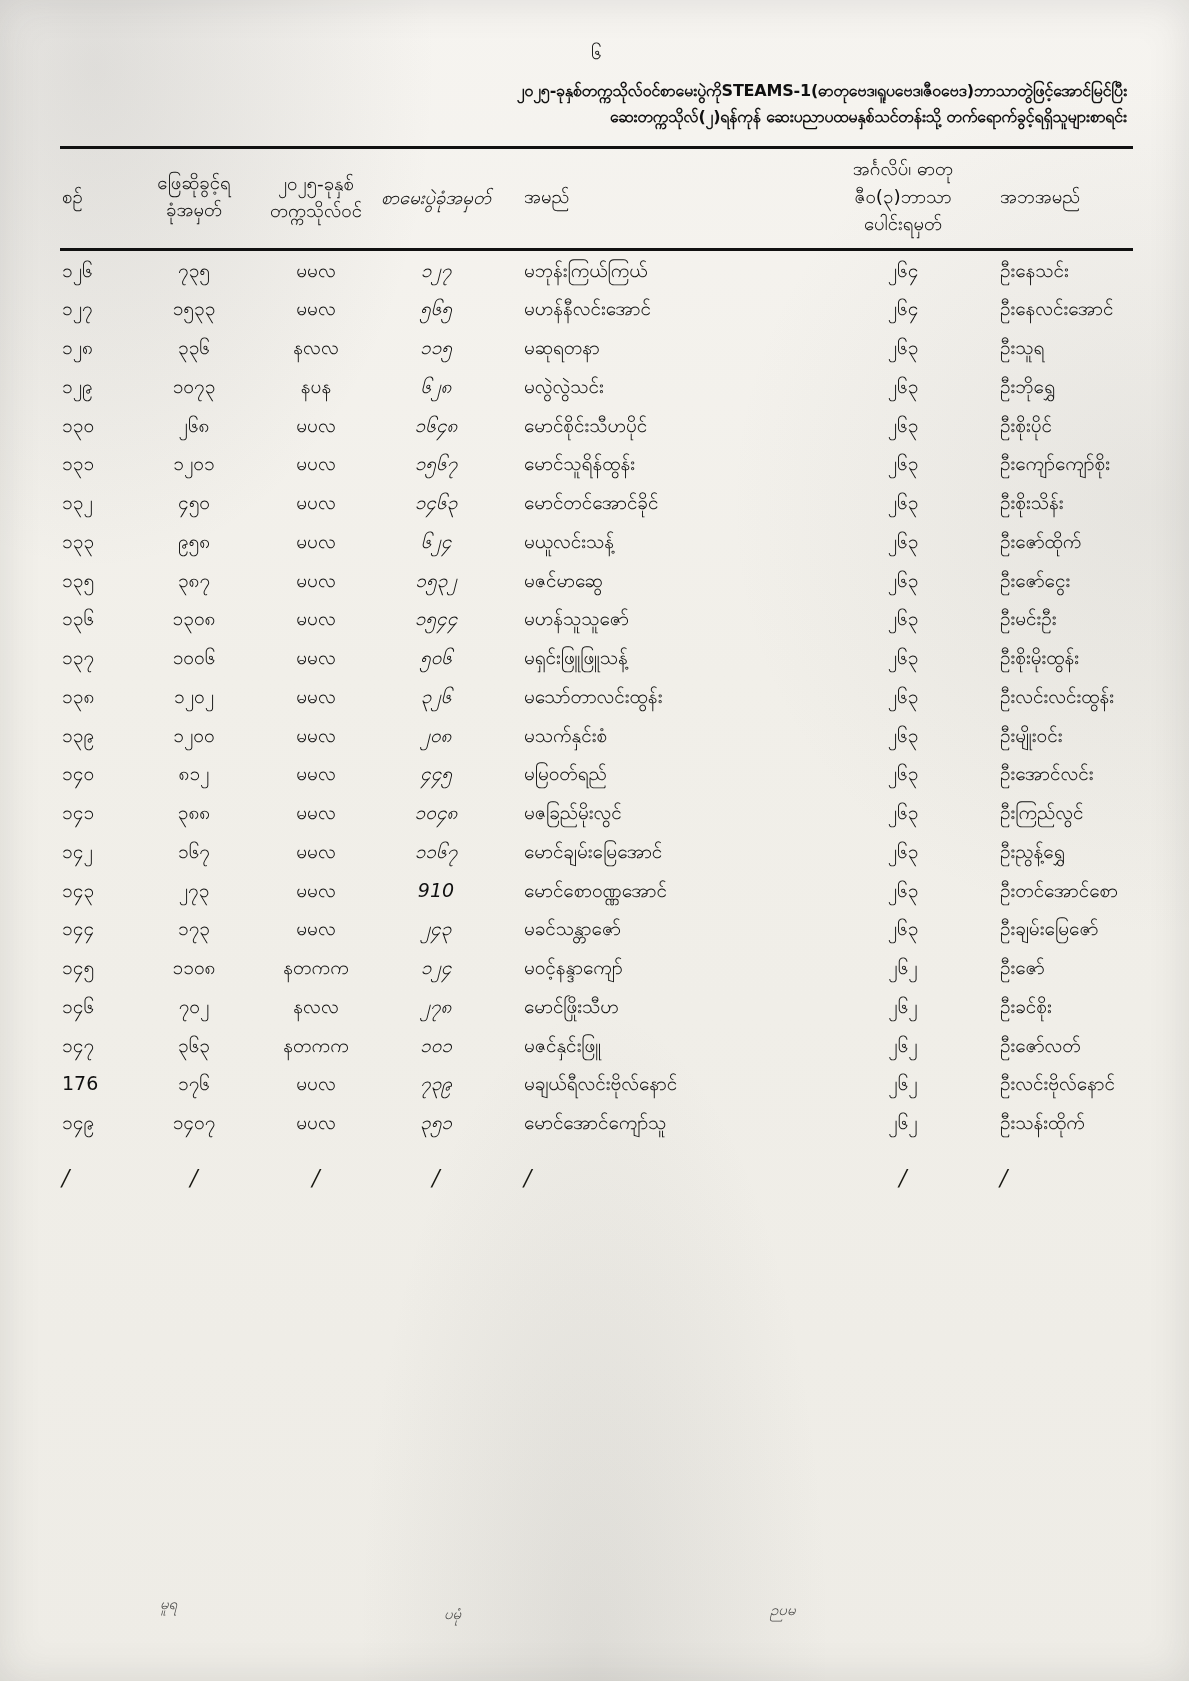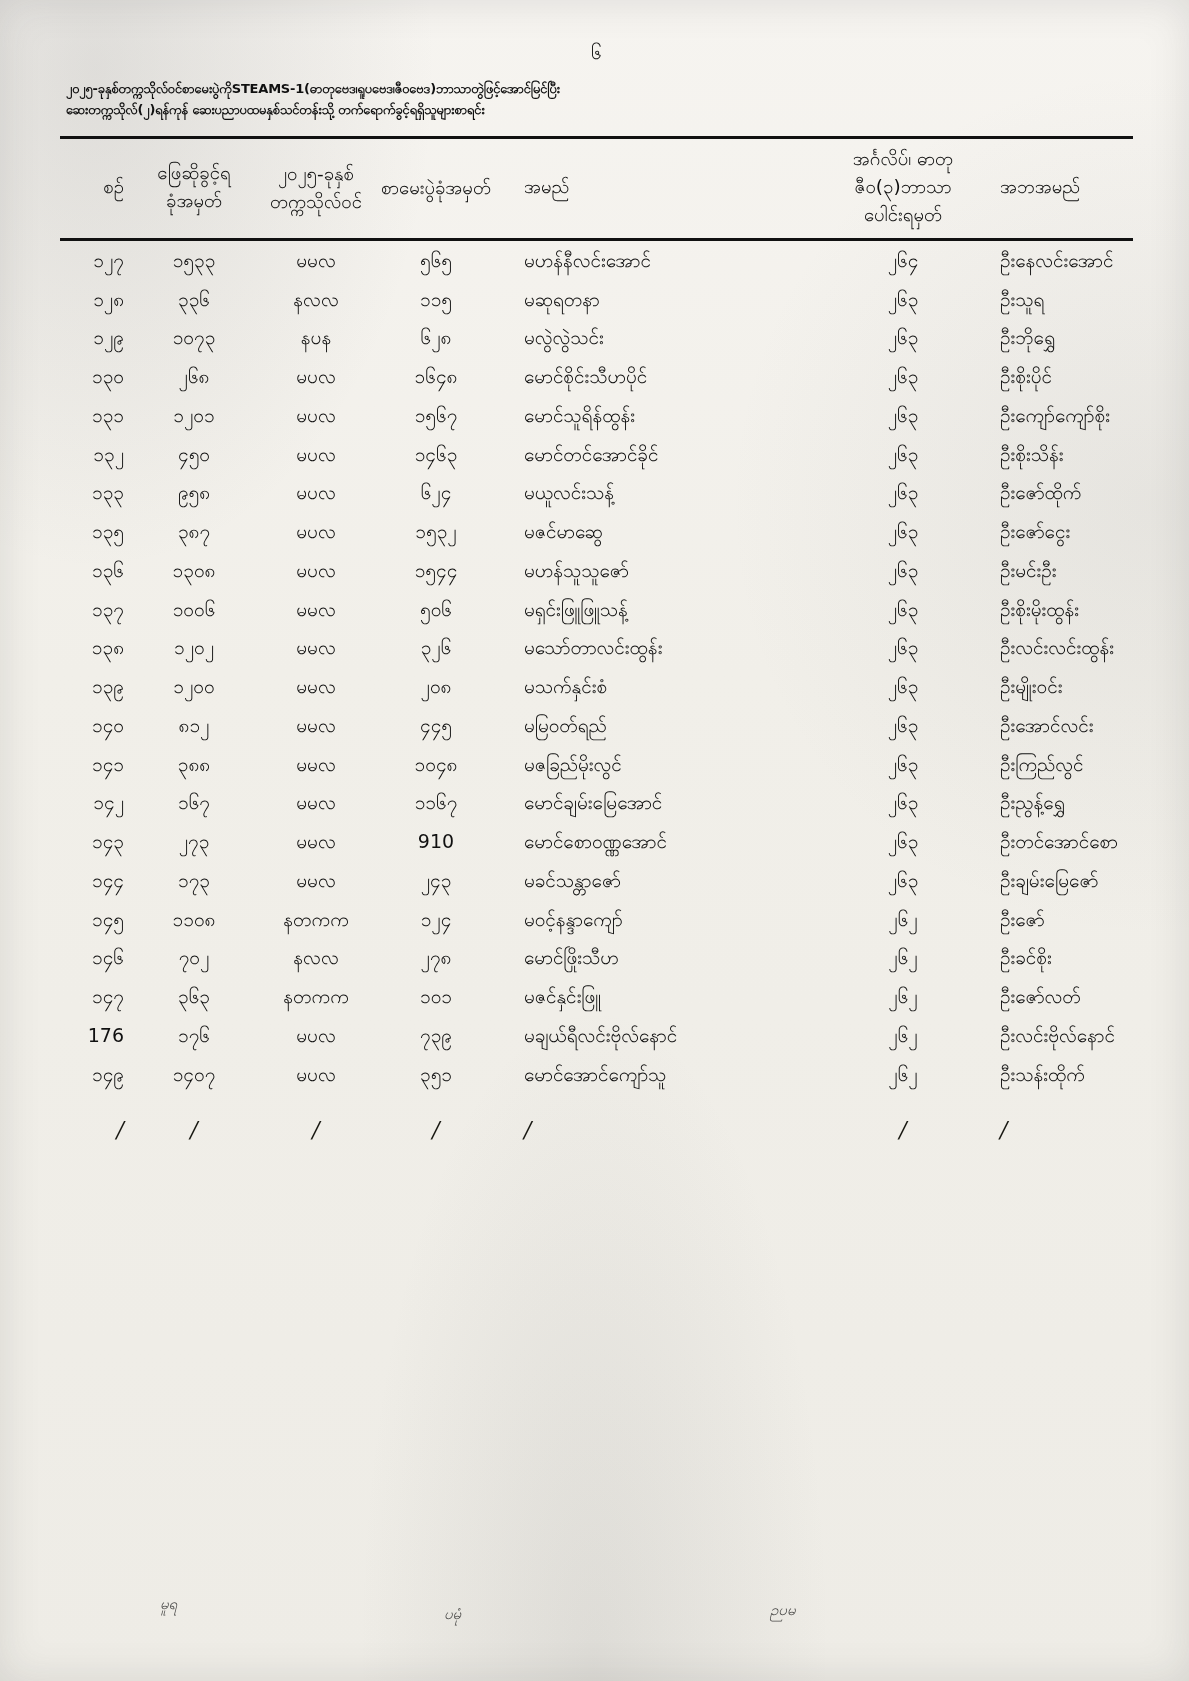--- a/index.html
+++ b/index.html
@@ -39,22 +39,22 @@
     color: #101010;
   }
   .pageno {
     text-align: center;
     font-size: 19px;
     letter-spacing: 0.5px;
     margin: 6px 0 10px 0;
     font-family: "DejaVu Sans", sans-serif;
   }
   .title {
-    text-align: left;
-    font-size: 13px;
+    text-align: right;
+    font-size: 16px;
     line-height: 1.62;
     font-weight: 700;
     letter-spacing: -0.2px;
     padding: 0 6px;
     font-family: "DejaVu Sans", sans-serif;
   }
   .title .ln2 { display: block; }
   table.roster {
     width: 100%;
     border-collapse: collapse;
@@ -71,24 +71,24 @@
     border-bottom: 3.5px solid #111;
   }
   table.roster thead th.grp {
     padding-bottom: 8px;
   }
   table.roster tbody td {
     padding: 7.5px 2px;
     line-height: 1.25;
     white-space: nowrap;
   }
-  .c-no       { width: 62px;  text-align: right; }
+  .c-no       { width: 62px;  text-align: left; }
   .c-ans      { width: 132px; text-align: center; }
   .c-prefix   { width: 104px; text-align: center; }
-  .c-exam     { width: 128px; text-align: center; }
+  .c-exam     { width: 128px; text-align: center; font-style: italic; }
   .c-name     { width: 300px; text-align: left; padding-left: 22px !important; }
   .c-marks    { width: 150px; text-align: center; }
   .c-father   { width: auto;  text-align: left; padding-left: 20px !important; }
 
   thead .hgroup {
     text-align: center;
     font-size: 18.5px;
     line-height: 1.55;
   }
   thead .sub { display: block; }
@@ -152,20 +152,29 @@
           <th class="c-marks hgroup">
             <span class="sub">အင်္ဂလိပ်၊ ဓာတု</span>
             <span class="sub">ဇီဝ(၃)ဘာသာ</span>
             <span class="sub">ပေါင်းရမှတ်</span>
           </th>
           <th class="c-father">အဘအမည်</th>
         </tr>
       </thead>
       <tbody>
         <tr>
+          <td class="c-no">၁၂၆</td>
+          <td class="c-ans">၇၃၅</td>
+          <td class="c-prefix">မမလ</td>
+          <td class="c-exam">၁၂၇</td>
+          <td class="c-name nm">မဘုန်းကြယ်ကြယ်</td>
+          <td class="c-marks">၂၆၄</td>
+          <td class="c-father nm">ဦးနေသင်း</td>
+        </tr>
+        <tr>
           <td class="c-no">၁၂၇</td>
           <td class="c-ans">၁၅၃၃</td>
           <td class="c-prefix">မမလ</td>
           <td class="c-exam">၅၆၅</td>
           <td class="c-name nm">မဟန်နီလင်းအောင်</td>
           <td class="c-marks">၂၆၄</td>
           <td class="c-father nm">ဦးနေလင်းအောင်</td>
         </tr>
         <tr>
           <td class="c-no">၁၂၈</td>

